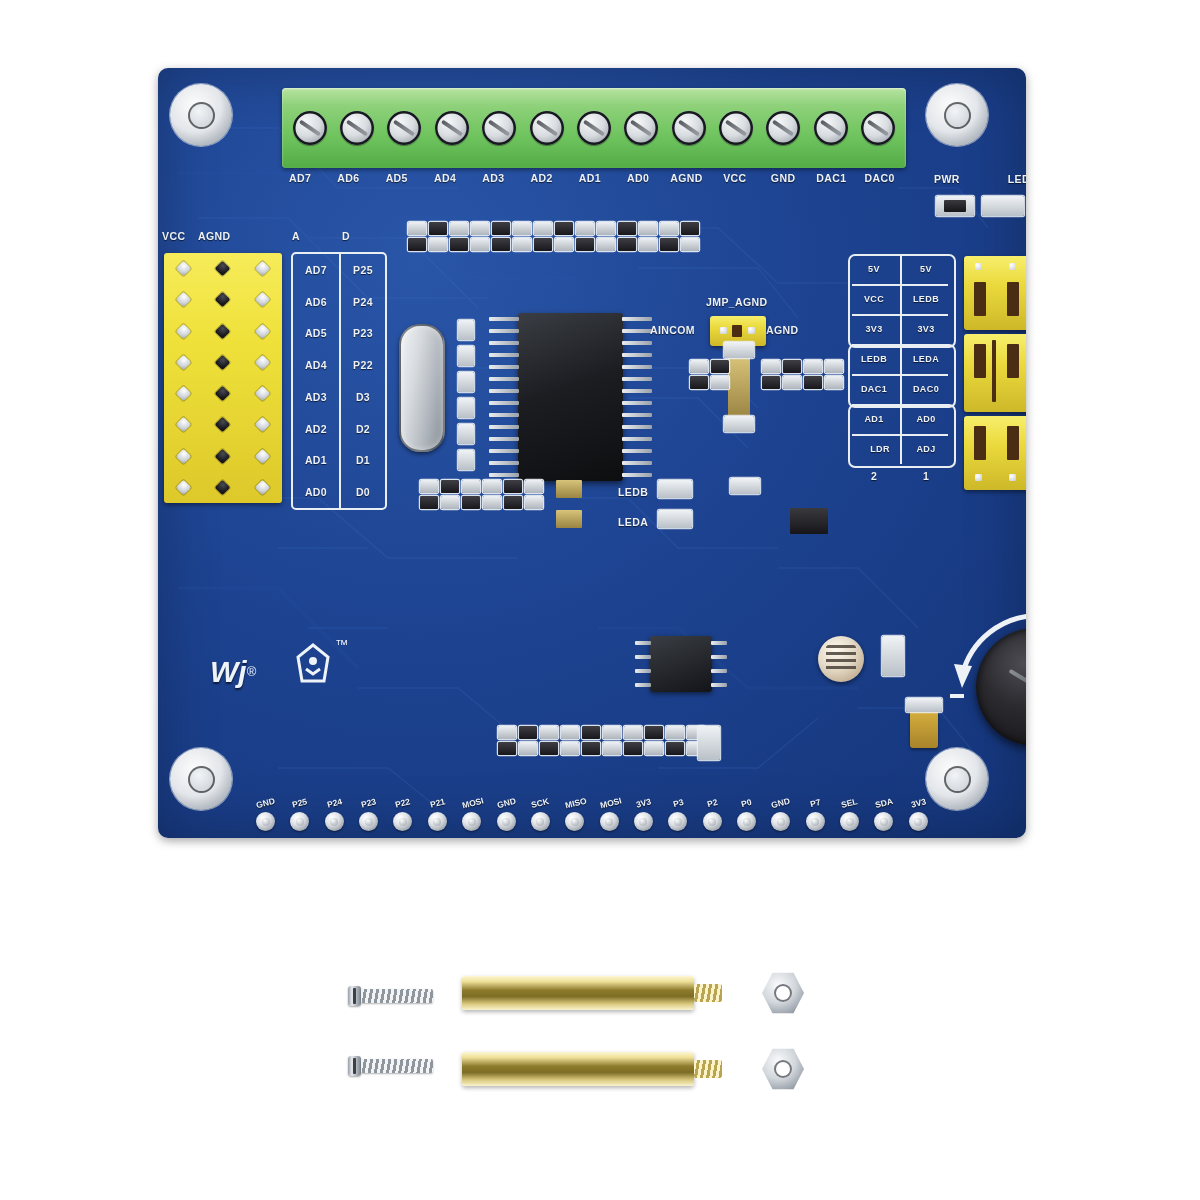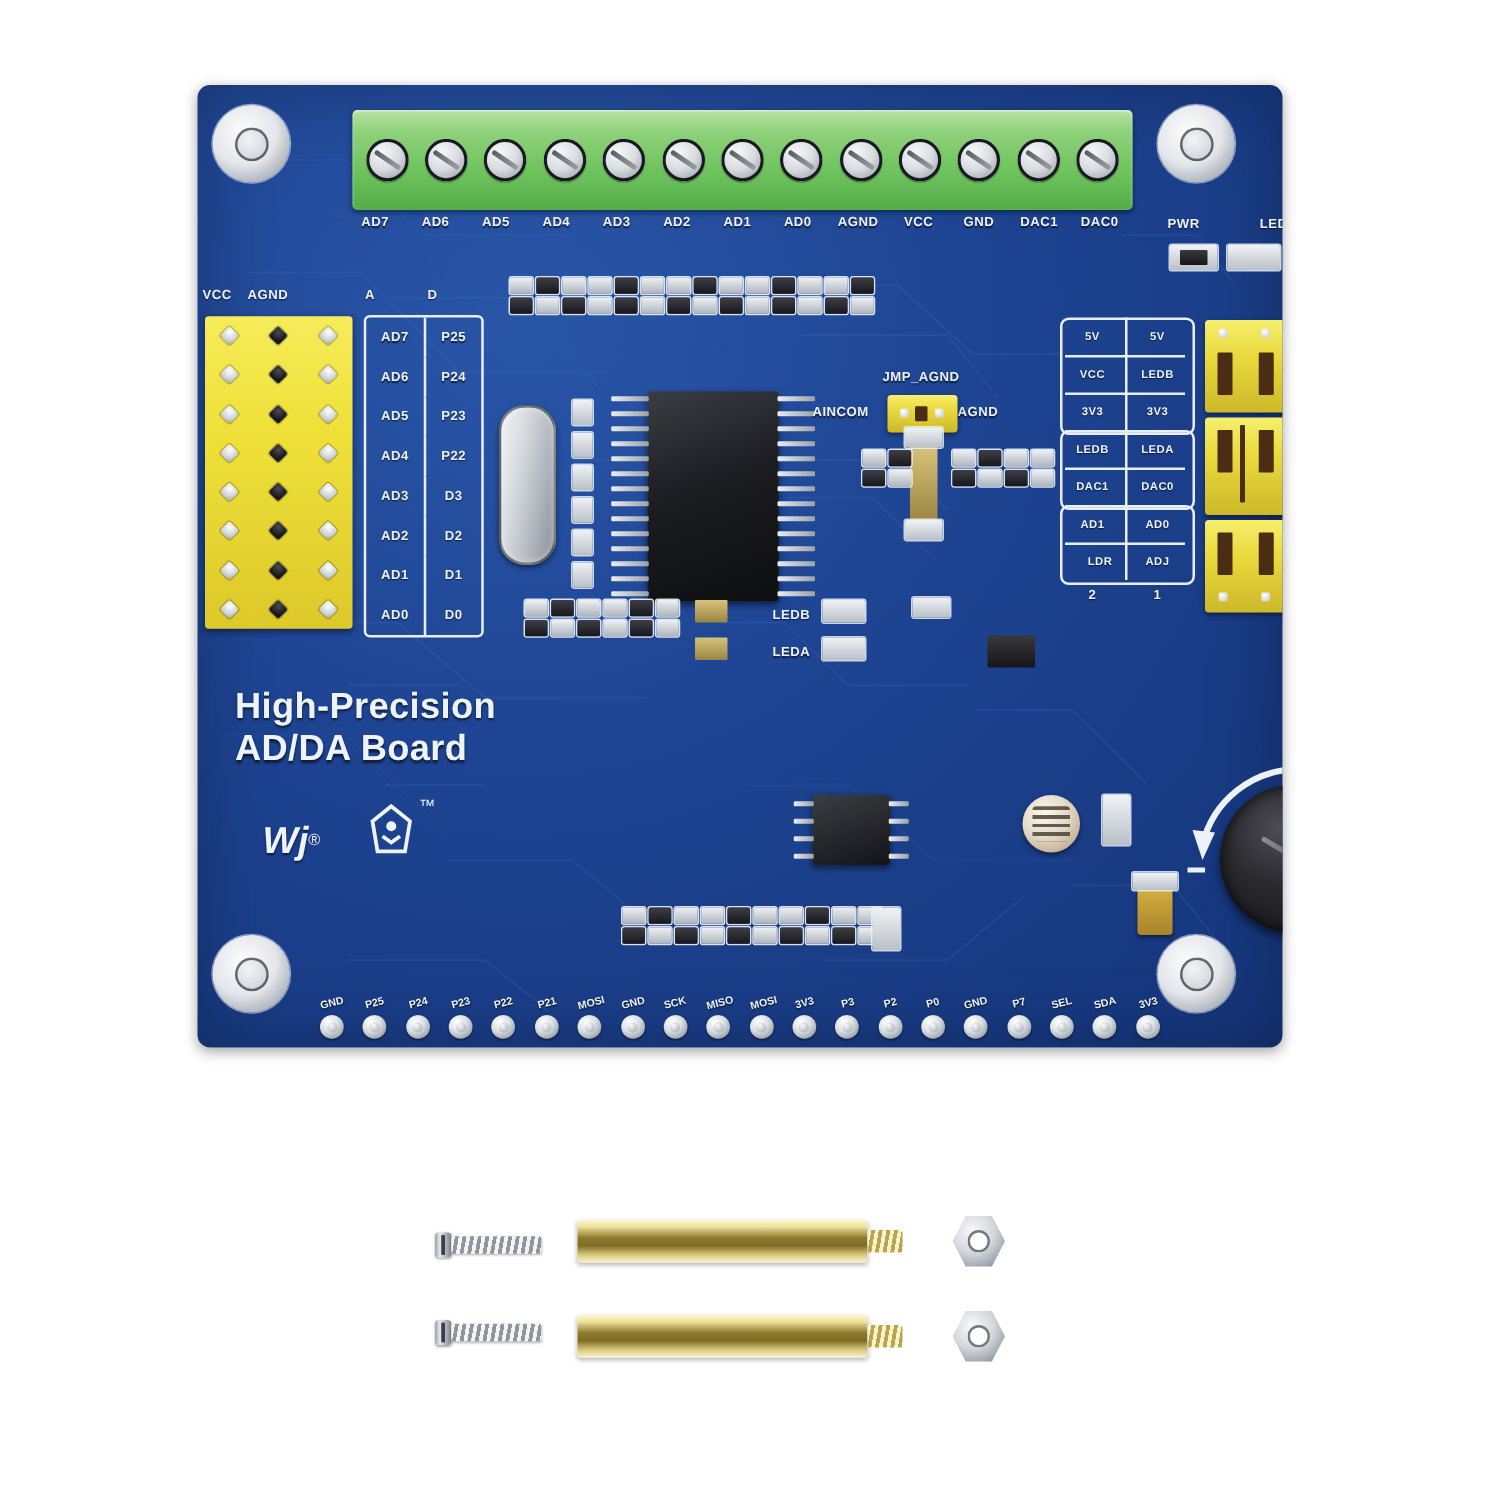--- a/index.html
+++ b/index.html
@@ -708,24 +708,20 @@
           <i class=""></i>
           <i class="dk"></i>
         </div>
         <div class="smdpair">
           <i class=""></i>
           <i class=""></i>
         </div>
       </div>
     <div class="pad" style="left:540px;top:658px;width:22px;height:34px;"></div>
 
-    <div class="brand">
-      <div class="l1">High-Precision</div>
-      <div class="l2">AD/DA Board</div>
-    </div>
     <div class="logos">
       <div>
         <span class="logoW">Wj</span><span class="logoR">®</span>
       </div>
       <div style="position:relative;">
         <svg width="46" height="42" viewBox="0 0 46 42">
           <path d="M23 2 L38 14 L34 38 L12 38 L8 14 Z" fill="none" stroke="#eef3f8" stroke-width="3"></path>
           <circle cx="23" cy="18" r="4" fill="#eef3f8"></circle>
           <path d="M16 26 l7 5 7 -5" fill="none" stroke="#eef3f8" stroke-width="3"></path>
         </svg>

